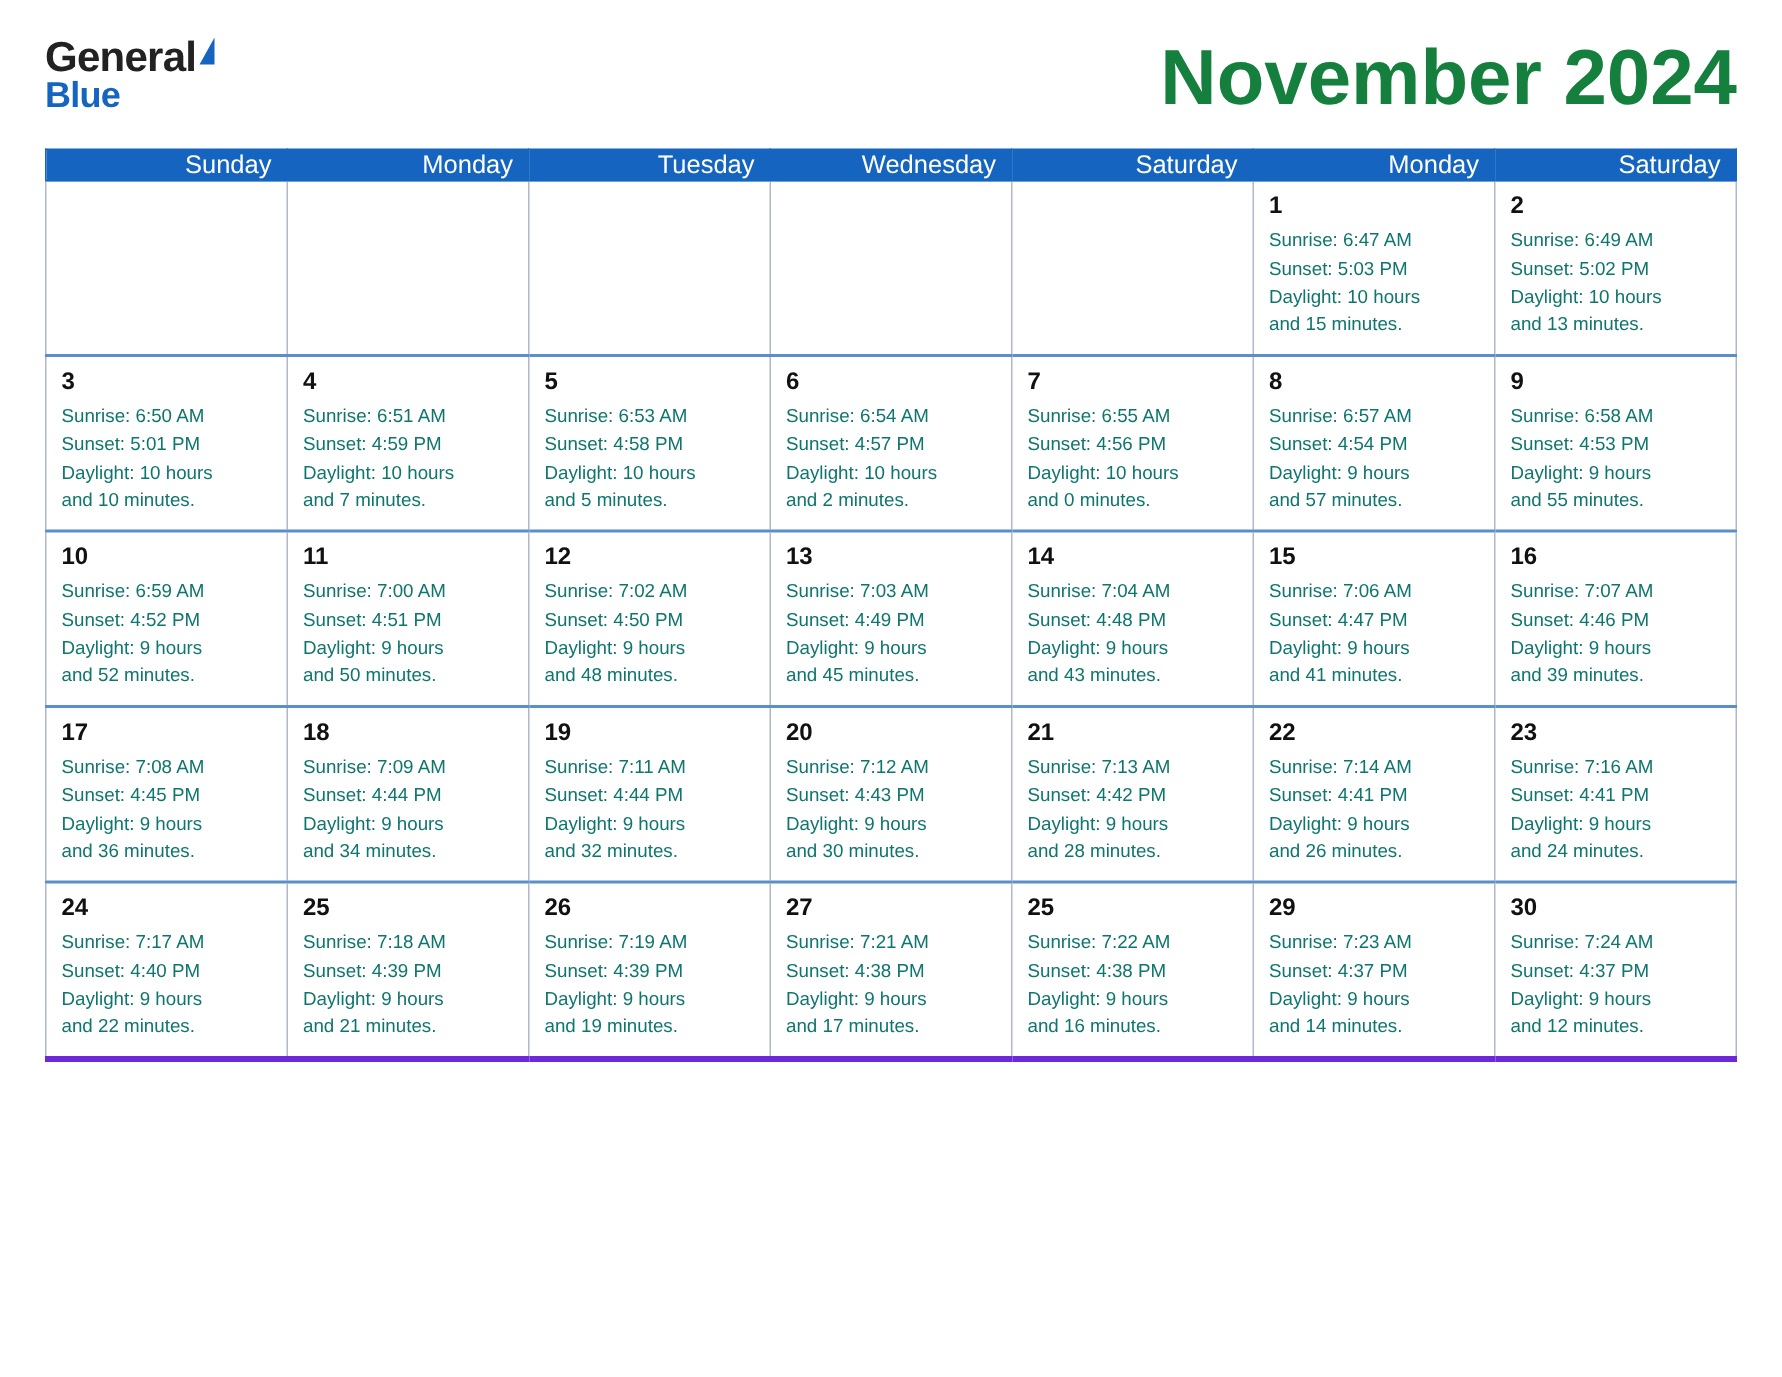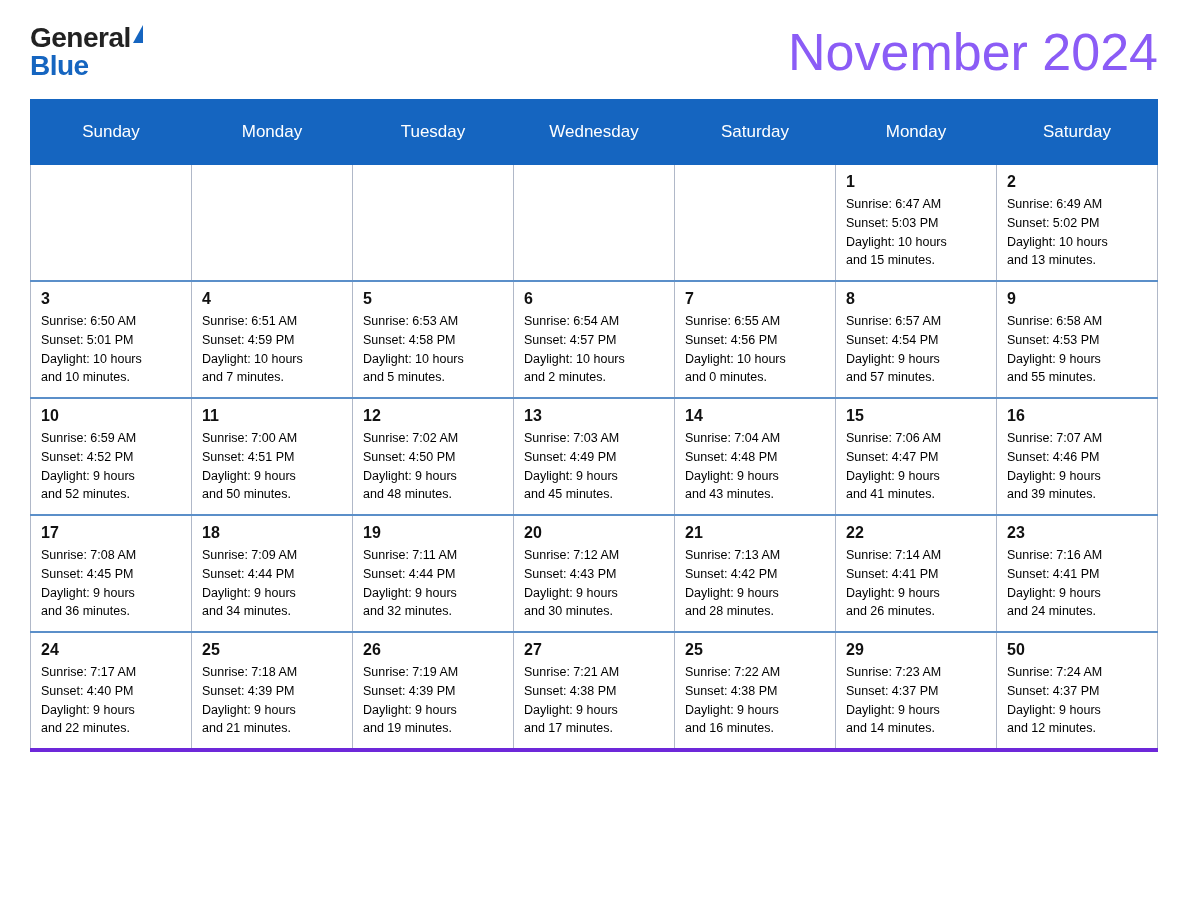--- a/index.html
+++ b/index.html
@@ -23,21 +23,21 @@
       align-items: flex-start;
     }
     .logo-general {
       font-size: 28px;
       font-weight: bold;
       color: #222;
       letter-spacing: -0.5px;
       line-height: 1;
     }
     .logo-blue {
-      font-size: 28px;
+      font-size: 24px;
       font-weight: bold;
       color: #1565c0;
       letter-spacing: -0.5px;
       line-height: 1;
     }
     .logo-triangle {
       display: inline-block;
       width: 0;
       height: 0;
       border-left: 10px solid transparent;
@@ -49,41 +49,41 @@
     }
     .logo-top-row {
       display: flex;
       align-items: center;
     }
     .title-section {
       text-align: right;
     }
     .month-title {
       font-size: 52px;
-      font-weight: normal;
-      color: #8b5cf6;
+      font-weight: bold;
+      color: #15803d;
       line-height: 1.1;
     }
     .location {
       font-size: 22px;
       color: #444;
       margin-top: 4px;
     }
     .calendar-table {
       width: 100%;
       border-collapse: collapse;
       border: 1px solid #b0b8c8;
     }
     .calendar-table th {
       background: #1565c0;
       color: #fff;
       font-size: 17px;
       font-weight: normal;
-      padding: 22px 10px;
-      text-align: center;
+      padding: 0 10px;
+      text-align: right;
       border: 1px solid #1565c0;
     }
     .calendar-table td {
       vertical-align: top;
       padding: 8px 10px 10px 10px;
       border: 1px solid #b0b8c8;
       width: 14.28%;
       min-height: 100px;
       font-size: 13px;
       color: #222;
@@ -97,21 +97,21 @@
     }
     .day-number {
       font-size: 16px;
       font-weight: bold;
       color: #111;
       display: block;
       margin-bottom: 4px;
     }
     .day-info {
       font-size: 12.5px;
-      color: #000000;
+      color: #0f766e;
       line-height: 1.5;
     }
     .empty-cell {
       background: #f5f5f5;
     }
   </style>
 </head>
 <body>
 
 <div class="header">
@@ -264,18 +264,18 @@
         </td>
         <td>
           <span class="day-number">25</span>
           <div class="day-info">Sunrise: 7:22 AM<br>Sunset: 4:38 PM<br>Daylight: 9 hours<br>and 16 minutes.</div>
         </td>
         <td>
           <span class="day-number">29</span>
           <div class="day-info">Sunrise: 7:23 AM<br>Sunset: 4:37 PM<br>Daylight: 9 hours<br>and 14 minutes.</div>
         </td>
         <td>
-          <span class="day-number">50</span>
+          <span class="day-number">30</span>
           <div class="day-info">Sunrise: 7:24 AM<br>Sunset: 4:37 PM<br>Daylight: 9 hours<br>and 12 minutes.</div>
         </td>
       </tr>
     </tbody>
 </table>
 
 </body></html>

